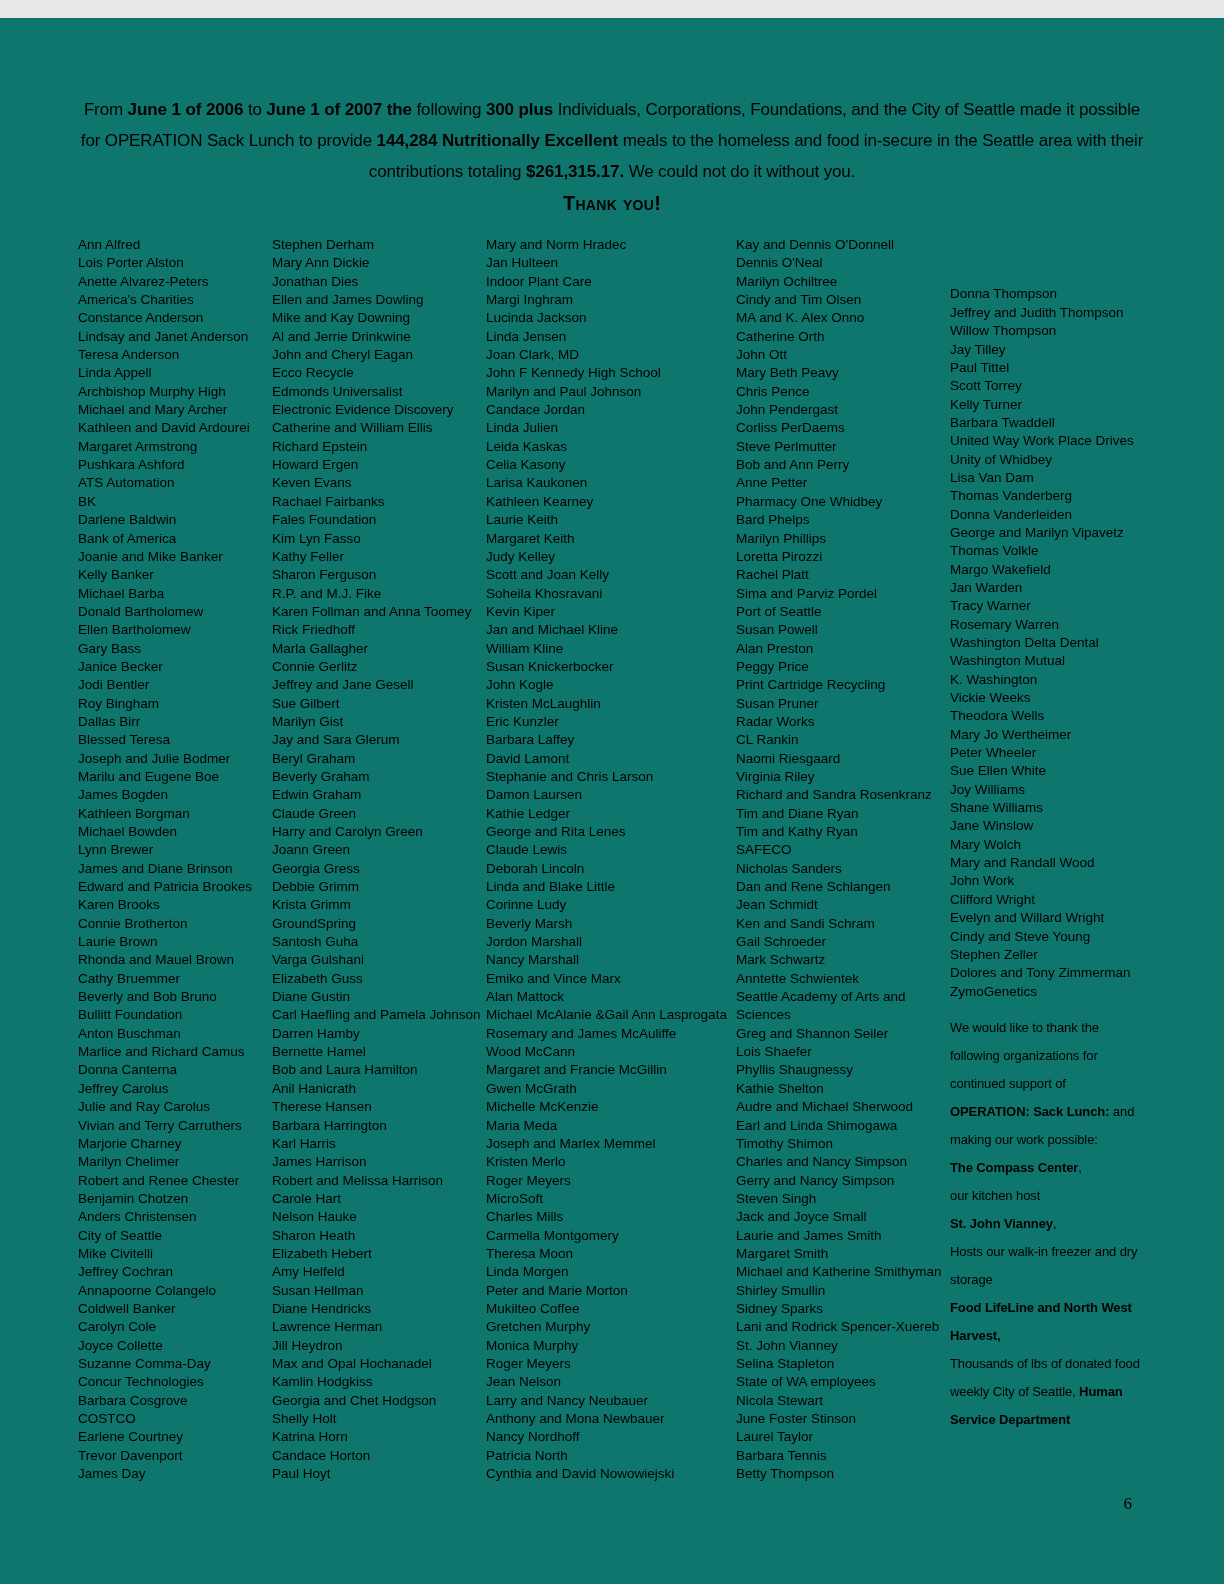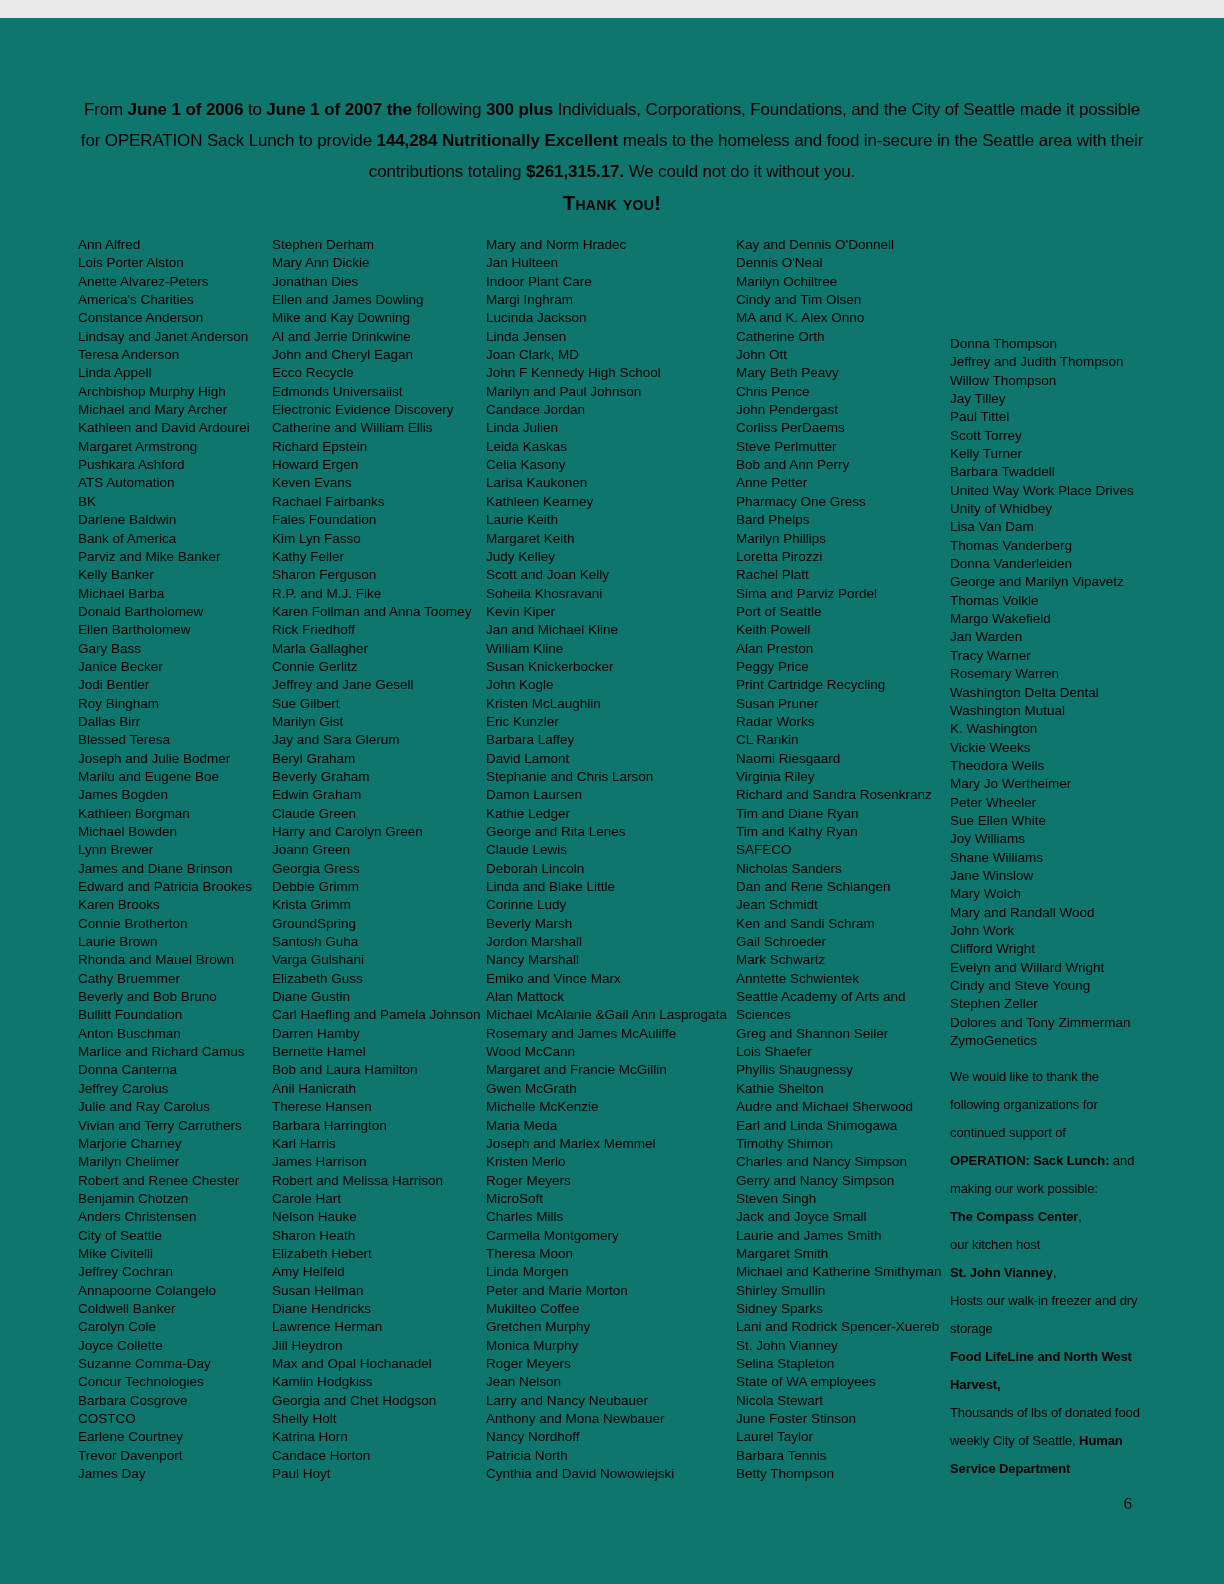--- a/index.html
+++ b/index.html
@@ -11,21 +11,21 @@
   .intro{
     margin:76px auto 0;width:1064px;text-align:center;
     font-size:17px;line-height:31px;letter-spacing:-0.15px;
   }
   .intro b{letter-spacing:-0.1px;}
   .thankyou{
     margin:5px 0 0;text-align:center;font-variant:small-caps;
     font-weight:700;font-size:20px;letter-spacing:0.3px;
   }
   .columns{
-    display:flex;align-items:flex-end;margin-top:21px;padding-left:78px;
+    display:flex;align-items:center;margin-top:21px;padding-left:78px;
   }
   .col{font-size:13.5px;line-height:18.35px;flex:0 0 auto;}
   .c1{width:194px;}
   .c2{width:214px;}
   .c3{width:250px;}
   .c4{width:214px;}
   .c5{width:196px;}
   .donor-line{white-space:nowrap;}
   .closing{
     margin:13px 0 0;font-size:13px;line-height:28px;
@@ -58,21 +58,21 @@
         <div class="donor-line">Linda Appell</div>
         <div class="donor-line">Archbishop Murphy High</div>
         <div class="donor-line">Michael and Mary Archer</div>
         <div class="donor-line">Kathleen and David Ardourei</div>
         <div class="donor-line">Margaret Armstrong</div>
         <div class="donor-line">Pushkara Ashford</div>
         <div class="donor-line">ATS Automation</div>
         <div class="donor-line">BK</div>
         <div class="donor-line">Darlene Baldwin</div>
         <div class="donor-line">Bank of America</div>
-        <div class="donor-line">Parviz and Mike Banker</div>
+        <div class="donor-line">Joanie and Mike Banker</div>
         <div class="donor-line">Kelly Banker</div>
         <div class="donor-line">Michael Barba</div>
         <div class="donor-line">Donald Bartholomew</div>
         <div class="donor-line">Ellen Bartholomew</div>
         <div class="donor-line">Gary Bass</div>
         <div class="donor-line">Janice Becker</div>
         <div class="donor-line">Jodi Bentler</div>
         <div class="donor-line">Roy Bingham</div>
         <div class="donor-line">Dallas Birr</div>
         <div class="donor-line">Blessed Teresa</div>
@@ -265,28 +265,28 @@
         <div class="donor-line">MA and K. Alex Onno</div>
         <div class="donor-line">Catherine Orth</div>
         <div class="donor-line">John Ott</div>
         <div class="donor-line">Mary Beth Peavy</div>
         <div class="donor-line">Chris Pence</div>
         <div class="donor-line">John Pendergast</div>
         <div class="donor-line">Corliss PerDaems</div>
         <div class="donor-line">Steve Perlmutter</div>
         <div class="donor-line">Bob and Ann Perry</div>
         <div class="donor-line">Anne Petter</div>
-        <div class="donor-line">Pharmacy One Gress</div>
+        <div class="donor-line">Pharmacy One Whidbey</div>
         <div class="donor-line">Bard Phelps</div>
         <div class="donor-line">Marilyn Phillips</div>
         <div class="donor-line">Loretta Pirozzi</div>
         <div class="donor-line">Rachel Platt</div>
         <div class="donor-line">Sima and Parviz Pordel</div>
         <div class="donor-line">Port of Seattle</div>
-        <div class="donor-line">Keith Powell</div>
+        <div class="donor-line">Susan Powell</div>
         <div class="donor-line">Alan Preston</div>
         <div class="donor-line">Peggy Price</div>
         <div class="donor-line">Print Cartridge Recycling</div>
         <div class="donor-line">Susan Pruner</div>
         <div class="donor-line">Radar Works</div>
         <div class="donor-line">CL Rankin</div>
         <div class="donor-line">Naomi Riesgaard</div>
         <div class="donor-line">Virginia Riley</div>
         <div class="donor-line">Richard and Sandra Rosenkranz</div>
         <div class="donor-line">Tim and Diane Ryan</div>

